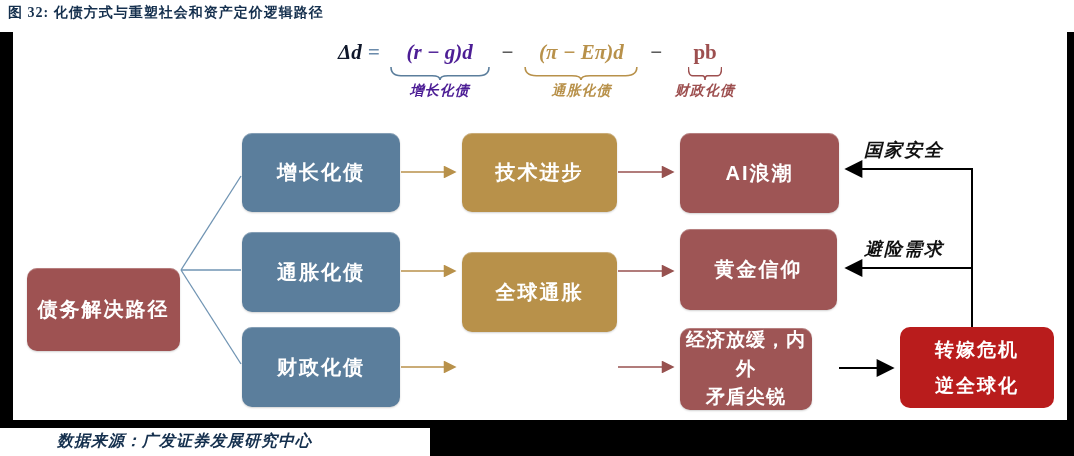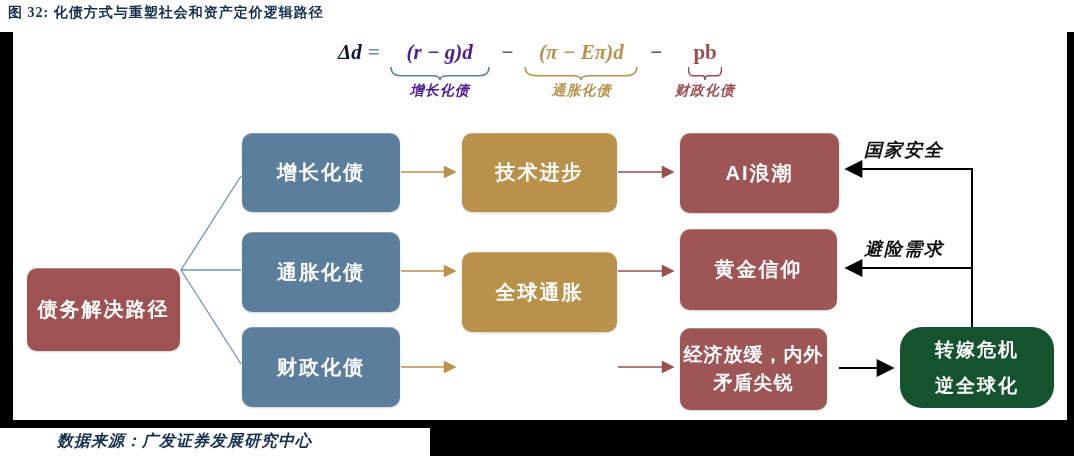--- a/index.html
+++ b/index.html
@@ -30,21 +30,21 @@
 
   
   .node{position:absolute;border-radius:10px;display:flex;flex-direction:column;
         align-items:center;justify-content:center;color:#fff;font-weight:bold;
         font-size:20px;letter-spacing:2px;text-align:center;
         box-shadow:inset 0 1px 0 rgba(255,255,255,.25), 0 1px 2px rgba(0,0,0,.18);}
   .n-root{background:#9e5252;}
   .n-debt{background:#5b7e9c;}
   .n-driver{background:#b8914a;}
   .n-asset{background:#9e5555;}
-  .n-sink{background:#14532d;box-shadow:none;border-radius:22px;line-height:1.85;text-align:center;}
+  .n-sink{background:#b91c1c;box-shadow:none;border-radius:10px;line-height:1.85;text-align:center;}
   .n-asset.two-line{font-size:19px;line-height:1.5;letter-spacing:1px;}
 
   .fb-label{position:absolute;font-size:18px;font-weight:bold;font-style:italic;color:#111;
             letter-spacing:2px;white-space:nowrap;}
 
   svg.connectors{position:absolute;left:0;top:0;}
 </style>
 </head>
 <body>
 
@@ -142,21 +142,21 @@
   <div class="node n-driver" style="left:462px;top:232px;width:155px;height:80px;margin-top:20px;">
     <span>全球通胀</span>
   </div>
 
   <div class="node n-asset" style="left:680px;top:133px;width:159px;height:80px;font-family:'Liberation Sans',sans-serif;">
     <span>AI浪潮</span>
   </div>
   <div class="node n-asset" style="left:680px;top:229px;width:157px;height:81px;">
     <span>黄金信仰</span>
   </div>
-  <div class="node n-asset two-line" style="left:680px;top:328px;width:147px;height:82px;">
+  <div class="node n-asset two-line" style="left:680px;top:328px;width:132px;height:82px;">
     <div>经济放缓，内外</div>
     <div>矛盾尖锐</div>
   </div>
 
   <div class="node n-sink" style="left:900px;top:327px;width:154px;height:81px;font-size:19px;">
     <div>转嫁危机</div>
     <div>逆全球化</div>
   </div>
 
   <div class="fb-label" style="left:864px;top:138px;">国家安全</div>

